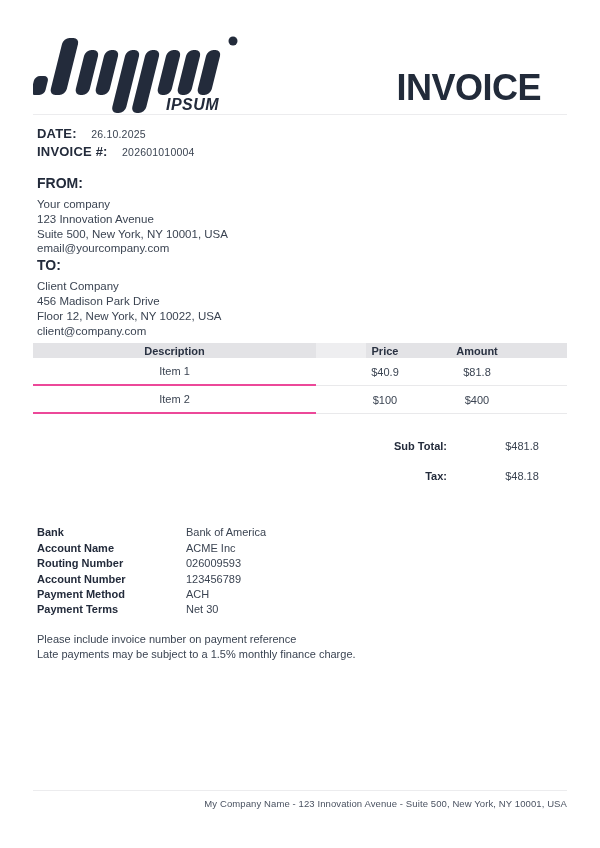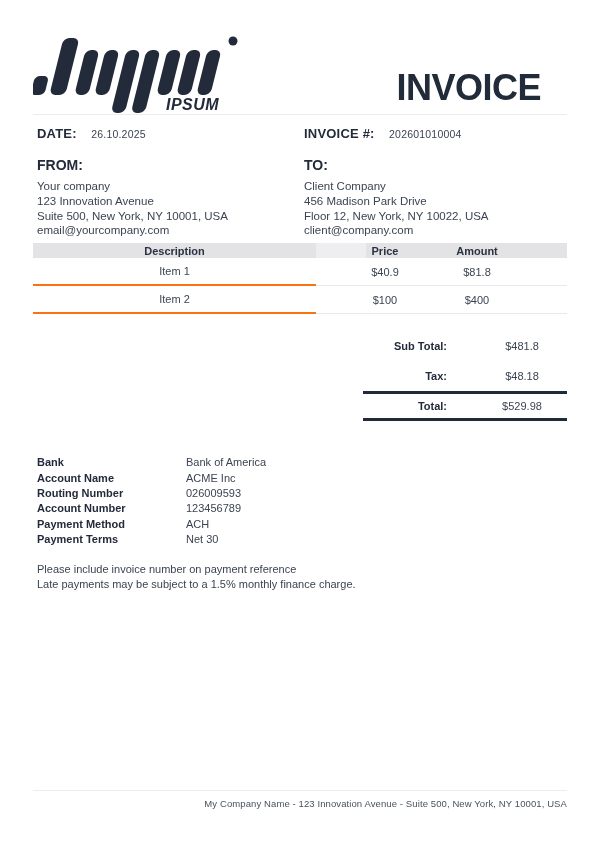--- a/index.html
+++ b/index.html
@@ -21,42 +21,42 @@
     position:absolute; left:133px; top:60px;
     font-size:16px; font-weight:bold; font-style:italic;
     letter-spacing:.5px; color:#232b3b;
   }
   .title-block { flex:1; text-align:right; padding-right:26px; padding-bottom:8px; }
   .invoice-title {
     font-size:36px; font-weight:800; letter-spacing:-.5px;
     color:#222b3a; line-height:1;
   }
   
-  .two-col { display:flex; }
+  .two-col { display:flex;flex-direction:column; }
   .col { width:50%; padding-left:4px; }
   .meta-row { margin-top:9px; }
   .meta-label { font-size:13px; font-weight:bold; color:#232b3b; letter-spacing:.2px; }
   .meta-value { font-size:10.5px; color:#3b4452; margin-left:10px; letter-spacing:.2px; }
   
   .parties { margin-top:14px; }
   .party-heading { font-size:14px; font-weight:bold; color:#232b3b; line-height:18px; margin-bottom:5px; }
   .party-line { font-size:11.5px; line-height:14.8px; color:#3b4452; }
   
   .items-table { margin-top:5px; font-size:11px; }
   .trow-flex { display:flex; }
   .items-header { height:15px; font-weight:bold; color:#2a3242; }
   .items-header .c { display:flex; align-items:center; justify-content:center; background:#e3e3e6; }
   .items-header .c-gap { background:#eeeef0; }
   .item-row { height:28px; }
   .item-row .c { display:flex; align-items:center; justify-content:center; background:#ffffff; }
   .c-desc { width:283px; }
   .c-gap  { width:50px; }
   .c-price{ width:38px; }
   .c-amt  { width:163px; padding-right:17px; }
-  .item-row .c-desc { border-bottom:2px solid #f97316; }
+  .item-row .c-desc { border-bottom:2px solid #ec4899; }
   .item-row .c-gap, .item-row .c-price, .item-row .c-amt { border-bottom:1px solid #e9e9eb; }
   
   .totals { margin-left:330px; width:204px; margin-top:17px; font-size:11px; }
   .totals-row { display:flex; height:30px; align-items:center; }
   .totals-label { width:114px; text-align:right; padding-right:30px; font-weight:bold; color:#232b3b; }
   .totals-value { width:90px; text-align:center; color:#3b4452; }
   .totals-total { border-top:3px solid #202a38; border-bottom:3px solid #202a38; }
   
   .bank { margin-top:34px; padding-left:4px; }
   .bank-row { display:flex; font-size:11px; line-height:15.4px;gap:34px; }
@@ -152,24 +152,20 @@
 
   <div class="totals">
     <div class="totals-row">
       <div class="totals-label">Sub Total:</div>
       <div class="totals-value">$481.8</div>
     </div>
     <div class="totals-row">
       <div class="totals-label">Tax:</div>
       <div class="totals-value">$48.18</div>
     </div>
-    <div class="totals-row totals-total">
-      <div class="totals-label">Total:</div>
-      <div class="totals-value">$529.98</div>
-    </div>
   </div>
 
   <div class="bank">
     <div class="bank-row">
       <div class="bank-label">Bank</div>
       <div class="bank-value">Bank of America</div>
     </div>
     <div class="bank-row">
       <div class="bank-label">Account Name</div>
       <div class="bank-value">ACME Inc</div>

